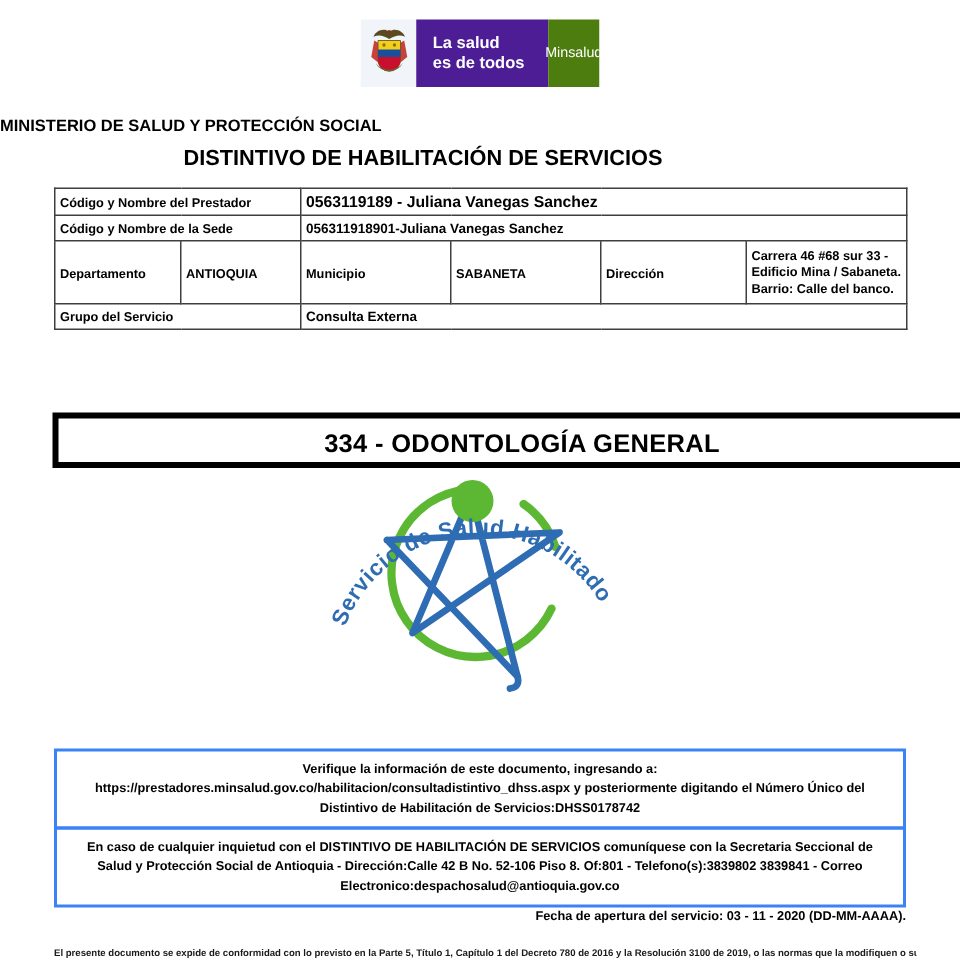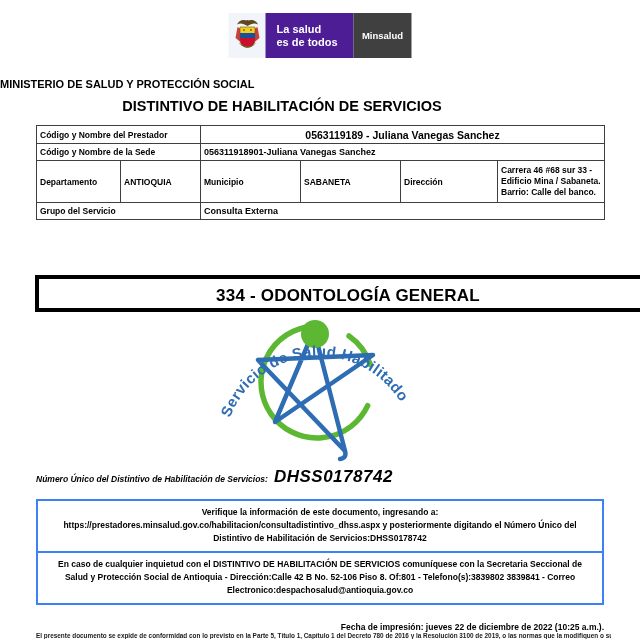--- a/index.html
+++ b/index.html
@@ -5,29 +5,29 @@
   html,body{margin:0;padding:0;background:#fff;}
   .page{
     position:relative;width:640px;height:640px;background:#ffffff;
     font-family:"Liberation Sans",sans-serif;color:#000;overflow:hidden;
   }
   
   .gov-logo{position:absolute;top:13px;left:50%;transform:translateX(-50%);display:flex;height:45px;}
   .coat-box{width:37px;background:#f1f4f9;display:flex;align-items:center;justify-content:center;}
   .slogan-box{width:88px;background:#4c1d95;color:#fff;display:flex;flex-direction:column;justify-content:center;padding-left:11px;box-sizing:border-box;}
   .slogan-box div{font-size:11px;font-weight:bold;line-height:1.18;}
-  .brand-box{width:58px;background:#404040;color:#fff;display:flex;align-items:center;justify-content:center;font-size:9.5px;font-weight:bold;}
+  .brand-box{width:34px;background:#4d7c0f;color:#fff;display:flex;align-items:center;justify-content:center;font-size:9.5px;font-weight:normal;}
   
   .t-ministry{position:absolute;top:78px;left:0;width:640px;text-align:left;font-size:11px;font-weight:bold;}
   .t-doc{position:absolute;top:98px;left:0;width:564px;text-align:center;font-size:14.5px;font-weight:bold;}
   
   table.provider{position:absolute;top:125px;left:36px;width:568px;border-collapse:collapse;table-layout:fixed;padding-left:44px;}
   table.provider td{border:1px solid #3f3f3f;padding:1px 3px;vertical-align:middle;overflow:hidden;}
   td.lbl{font-size:8.5px;font-weight:bold;}
-  td.val-lg{font-size:10.5px;font-weight:bold;text-align:center;}
+  td.val-lg{font-size:10.5px;font-weight:bold;}
   td.val-md{font-size:9px;font-weight:bold;}
   td.val-sm{font-size:8.5px;font-weight:bold;margin-top:48px;}
   td.val-addr{font-size:8.5px;font-weight:bold;line-height:1.3;}
   tr.r-thin{height:17px;}
   tr.r-first{height:18px;}
   tr.r-big{height:42px;}
   
   .banner{position:absolute;top:227px;left:35px;width:626px;height:37px;box-sizing:border-box;
     border:4px solid #000;background:#fff;display:flex;align-items:flex-end;justify-content:center;padding-bottom:2px;margin-top:48px;}
   .banner span{font-size:17px;font-weight:bold;letter-spacing:.2px;}
@@ -130,29 +130,25 @@
     <polyline points="44,82 159,77 61,144 100,52 131,173 44,82" fill="none" stroke="#2e6cb3" stroke-width="4.5" stroke-linejoin="round" stroke-linecap="round"></polyline>
     <path d="M 131,173 Q 133,180 126,181" fill="none" stroke="#2e6cb3" stroke-width="4.5" stroke-linecap="round"></path>
 
     <circle cx="101" cy="56" r="14" fill="#5cb832"></circle>
 
     <text font-family="Liberation Sans, sans-serif" font-size="15" font-weight="bold" fill="#2e6cb3" letter-spacing="0.4">
       <textPath href="#arcpath" startOffset="0">Servicio de Salud Habilitado</textPath>
     </text>
   </svg>
 
-  <div class="dhss">
-    <span class="lbl">Número Único del Distintivo de Habilitación de Servicios:</span>
-    <span class="num">DHSS0178742</span>
-  </div>
 
   <div class="notice verify">
     <span>Verifique la información de este documento, ingresando a: https://prestadores.minsalud.gov.co/habilitacion/consultadistintivo_dhss.aspx y posteriormente digitando el Número Único del Distintivo de Habilitación de Servicios:DHSS0178742</span>
   </div>
 
   <div class="notice contact">
     <span>En caso de cualquier inquietud con el DISTINTIVO DE HABILITACIÓN DE SERVICIOS comuníquese con la Secretaria Seccional de Salud y Protección Social de Antioquia - Dirección:Calle 42 B No. 52-106 Piso 8. Of:801 - Telefono(s):3839802 3839841 - Correo Electronico:despachosalud@antioquia.gov.co</span>
   </div>
 
-  <div class="f-date f-impresion">Fecha de impresión: jueves 22 de diciembre de 2022 (10:25 a.m.).</div>
+  <div class="f-date f-apertura">Fecha de apertura del servicio: 03 - 11 - 2020 (DD-MM-AAAA).</div>
   <div class="f-legal">El presente documento se expide de conformidad con lo previsto en la Parte 5, Título 1, Capítulo 1 del Decreto 780 de 2016 y la Resolución 3100 de 2019, o las normas que la modifiquen o sustituyan.</div>
 
 </div>
 
 </body></html>

